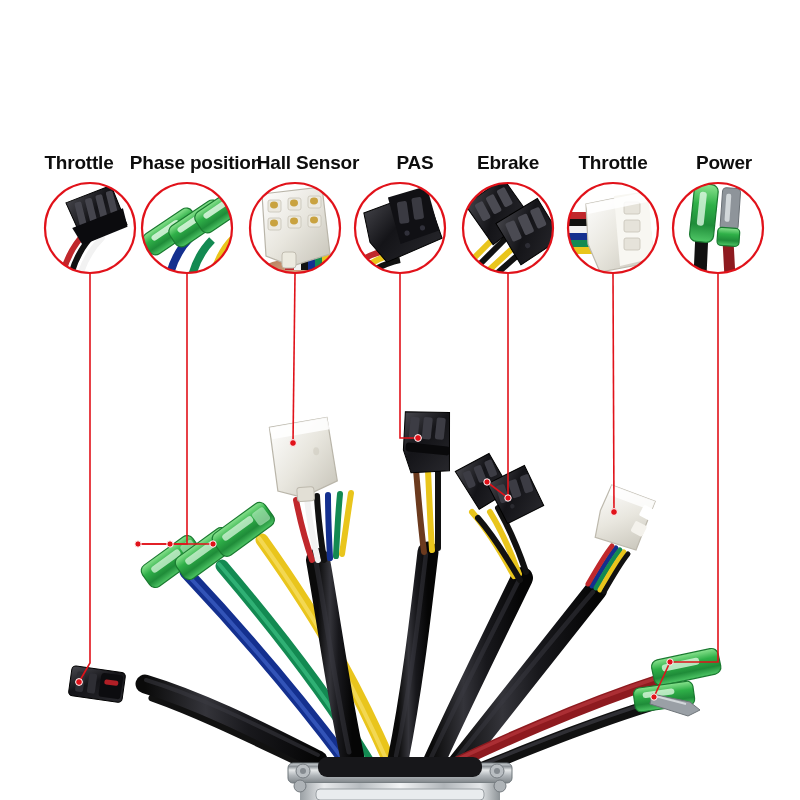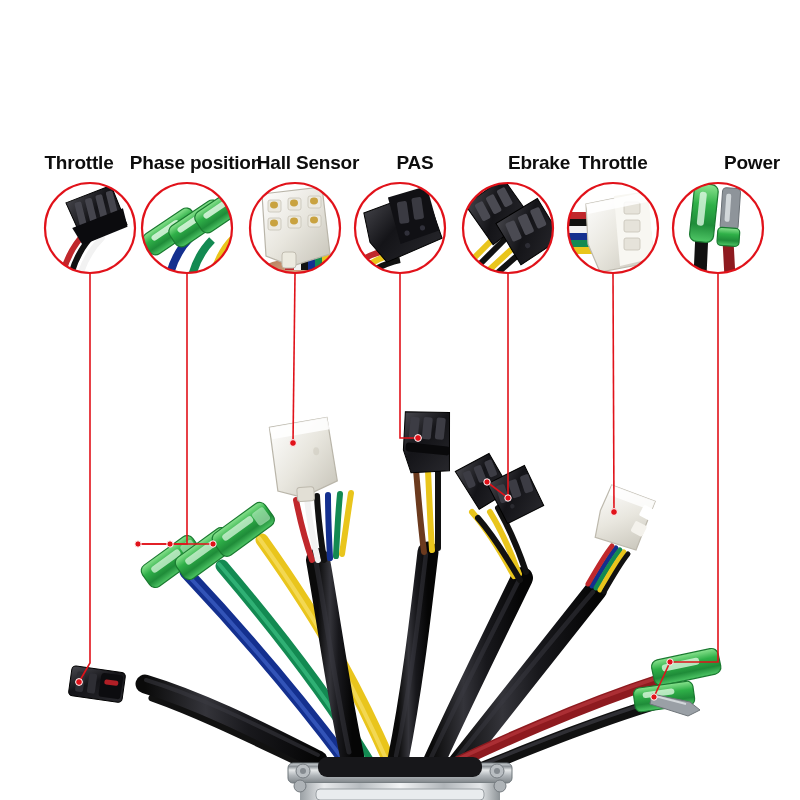--- a/index.html
+++ b/index.html
@@ -406,17 +406,17 @@
         </g>
         <circle cx="718" cy="228" r="45" fill="none" stroke="#e1121a" stroke-width="2.2"></circle>
       </g>
     </g>
   </svg>
 
   <div class="lbl" style="left:79px;  top:153px;">Throttle</div>
   <div class="lbl" style="left:196px; top:153px;">Phase position</div>
   <div class="lbl" style="left:308px; top:153px;">Hall Sensor</div>
   <div class="lbl" style="left:400px; top:153px;padding-left:30px;">PAS</div>
-  <div class="lbl" style="left:508px; top:153px;margin-left:31px;">Ebrake</div>
+  <div class="lbl" style="left:508px; top:153px;">Ebrake</div>
   <div class="lbl" style="left:613px; top:153px;">Throttle</div>
-  <div class="lbl" style="left:752px; top:153px;">Power</div>
+  <div class="lbl" style="left:724px; top:153px;">Power</div>
 
 </div>
 
 </body></html>

